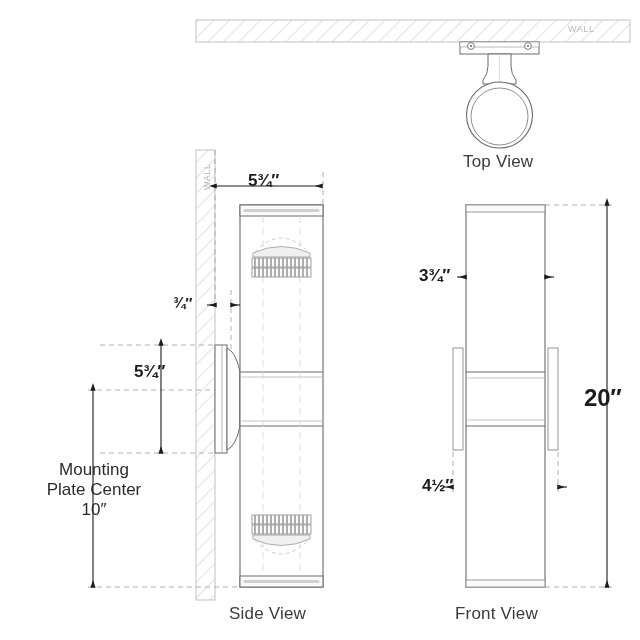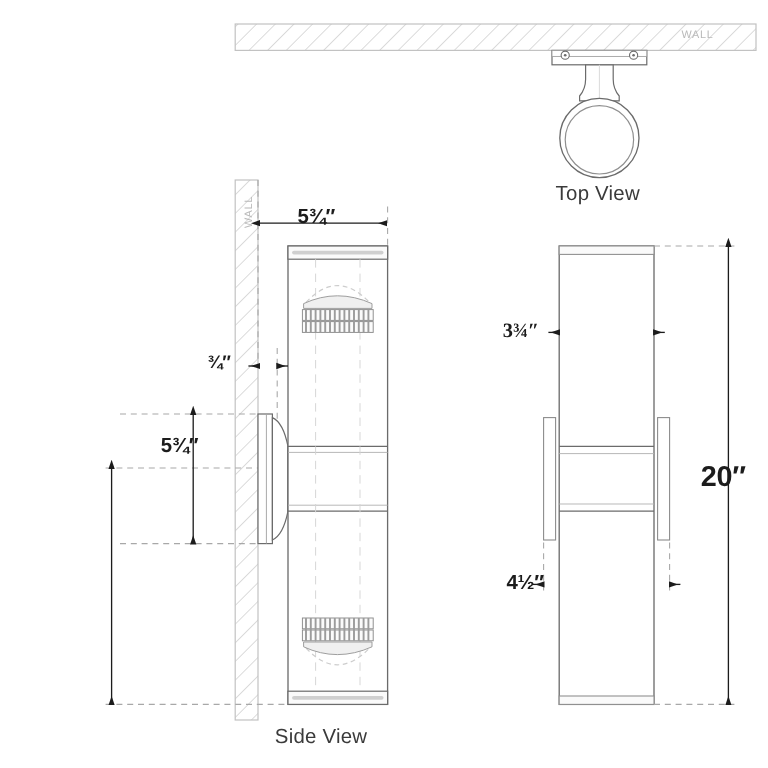--- a/index.html
+++ b/index.html
@@ -260,27 +260,31 @@
         <line x1="607" y1="205" x2="607" y2="587" stroke="#1c1c1c" stroke-width="1.1" marker-start="url(#arrOut)" marker-end="url(#arrIn)"></line>
       </g>
     </g>
   </svg>
 
   <div class="wall-tag" style="left:568px; top:24px;">WALL</div>
   <div class="wall-tag vertical" style="left:202px; top:190px;">WALL</div>
 
   <div class="view-caption" style="left:463px; top:152px;">Top View</div>
   <div class="view-caption" style="left:229px; top:604px;">Side View</div>
+  <div class="view-caption" style="left:455px; top:604px;">Front View</div>
 
   <div class="dim-label" style="left:248px; top:171px;">5¾″</div>
 
   <div class="dim-label small" style="left:173px; top:294px;">¾″</div>
 
   <div class="dim-label" style="left:134px; top:362px;">5¾″</div>
 
-
-  <div class="dim-label" style="left:419px; top:266px;font-family:Liberation Serif, serif;">3¾″</div>
+  <div class="block-label" style="left:28px; top:460px; width:132px;">Mounting
+Plate Center
+10″</div>
+
+  <div class="dim-label" style="left:419px; top:266px;">3¾″</div>
 
   <div class="dim-label" style="left:422px; top:476px;">4½″</div>
 
   <div class="dim-label" style="left:584px; top:384px; font-size:24px;">20″</div>
 
 </div>
 
 </body></html>

